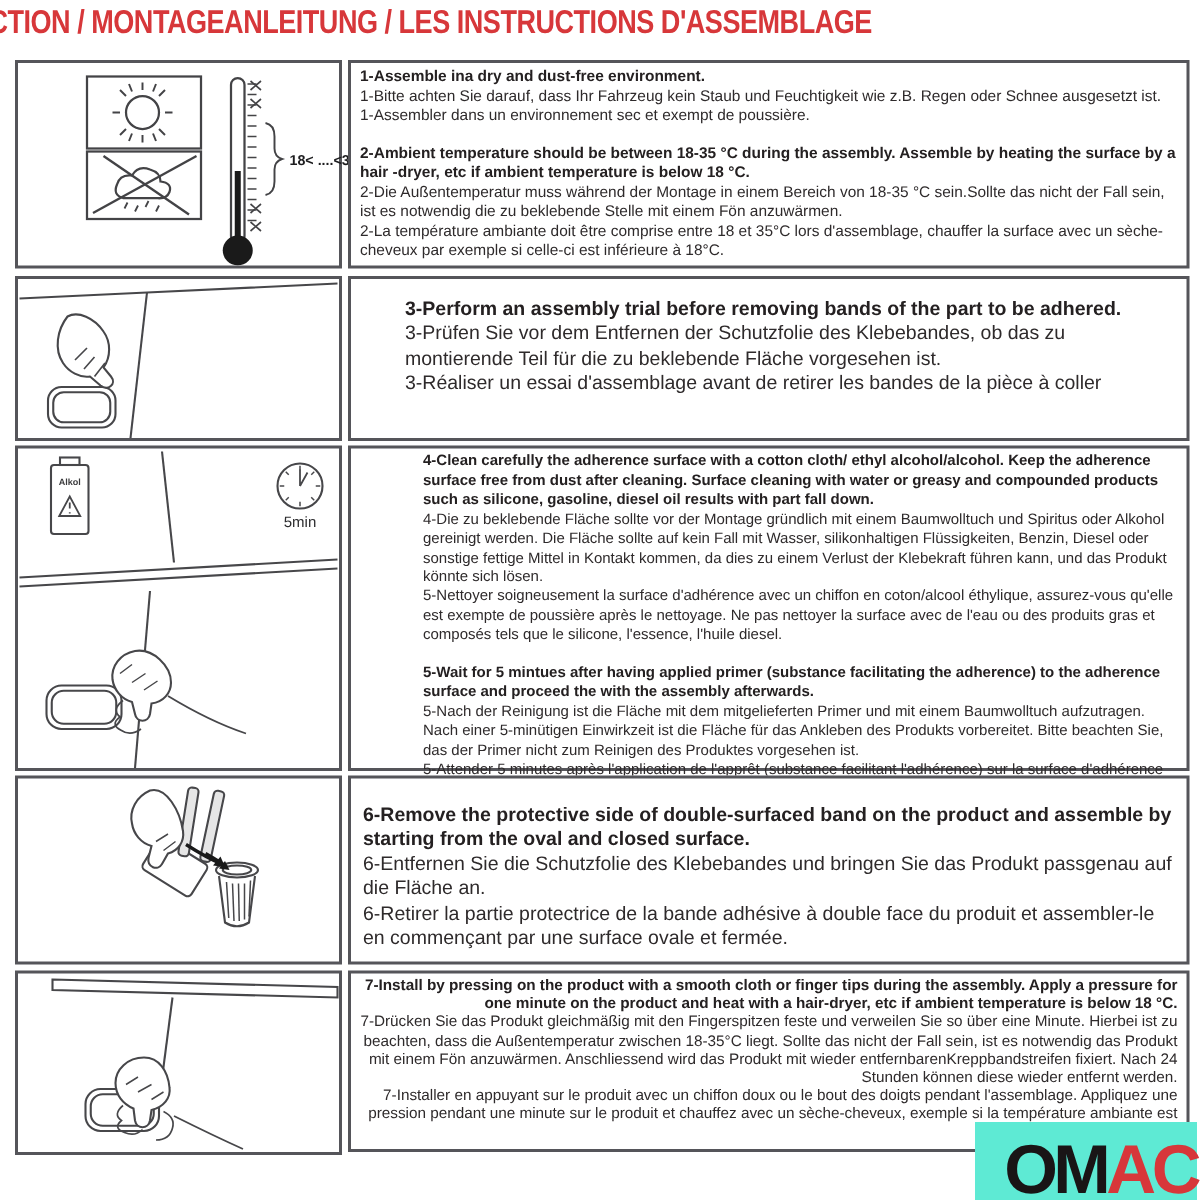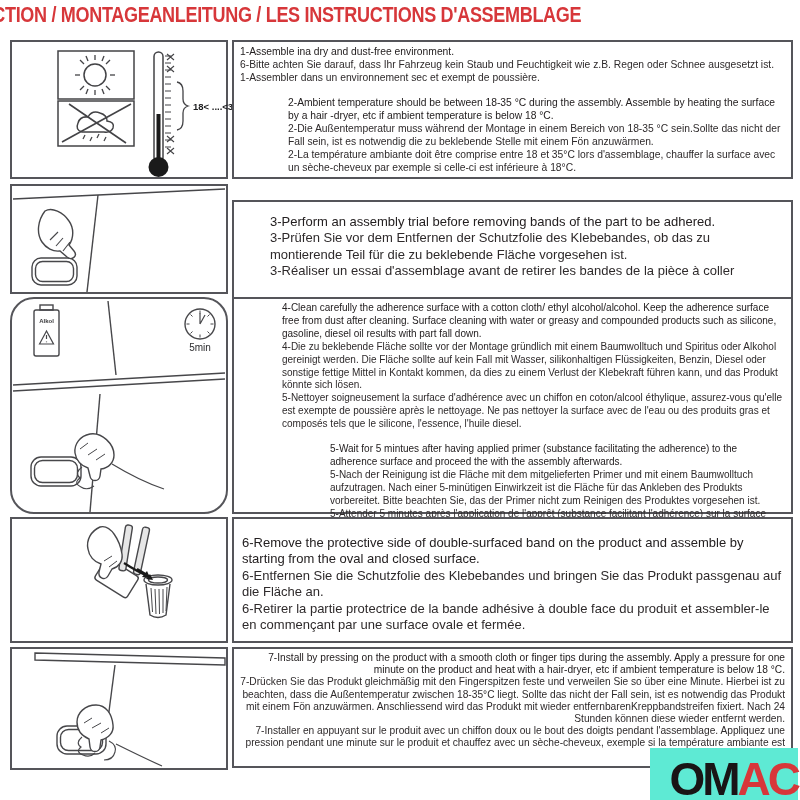--- a/index.html
+++ b/index.html
@@ -9,22 +9,22 @@
   }
   .title-wrap{position:absolute;top:2px;left:0;width:664px;display:flex;justify-content:flex-end;}
   .title{
     white-space:nowrap;font-weight:bold;font-size:22px;letter-spacing:-0.4px;
     color:#d7373a;transform:scaleX(0.82);transform-origin:center;
   }
   .row-box{position:absolute;border:2px solid #55555a;background:#fff;box-sizing:border-box;}
   .img-cell{left:10px;width:218px;}
   .txt-cell{left:232px;width:561px;padding:3px 6px;box-sizing:border-box;}
   .txt-cell p{margin:0;}
-  .t-en{font-weight:normal;color:#242021;}
-  .sec + .sec{margin-top:12px;margin-left:48px;}
+  .t-en{font-weight:bold;color:#242021;}
+  .sec + .sec{margin-top:12px;}
   .small{font-size:10.3px;line-height:13px;}
   .small3{font-size:10px;line-height:12.9px;}
   .small5{font-size:10.2px;line-height:12.2px;}
   .large{font-size:13px;line-height:16.4px;}
   .pad-lg{padding:12px 8px;}
   .pad-lg4{padding:16px 8px 15px 8px;}
   svg{display:block;}
   .logo{
     position:absolute;left:650px;top:748px;width:148px;height:52px;background:#5eead4;
     display:flex;align-items:flex-end;justify-content:flex-end;
@@ -97,21 +97,21 @@
           <path d="M123,106 l7,6 m0,-6 l-7,6"></path>
       </g>
       <path d="M133,40 c5,1 6,5 6,9 l0,8 c0,4 2,6 5,7 c-3,1 -5,3 -5,7 l0,8 c0,4 -1,8 -6,9" stroke-width="1.3"></path>
     </g>
     <text x="149" y="68" font-size="9.5" font-weight="bold" fill="#1d1d1f">18&lt; ....&lt;35 C</text>
   </svg>
 </div>
 <div class="row-box txt-cell small" style="top:40px;height:139px;">
   <div class="sec">
     <p class="t-en">1-Assemble ina dry and dust-free environment.</p>
-    <p>6-Bitte achten Sie darauf, dass Ihr Fahrzeug kein Staub und Feuchtigkeit wie z.B. Regen oder Schnee ausgesetzt ist.</p>
+    <p>1-Bitte achten Sie darauf, dass Ihr Fahrzeug kein Staub und Feuchtigkeit wie z.B. Regen oder Schnee ausgesetzt ist.</p>
     <p>1-Assembler dans un environnement sec et exempt de poussière.</p>
   </div>
   <div class="sec">
     <p class="t-en">2-Ambient temperature should be between 18-35 °C  during the assembly. Assemble by heating the surface by a hair -dryer, etc if ambient temperature is below 18 °C.</p>
     <p>2-Die Außentemperatur muss während der Montage in einem Bereich von 18-35 °C  sein.Sollte das nicht der Fall sein, ist es notwendig die zu beklebende Stelle mit einem Fön anzuwärmen.</p>
     <p>2-La température ambiante doit être comprise entre 18 et 35°C lors d'assemblage, chauffer la surface avec un sèche-cheveux par exemple si celle-ci est inférieure à 18°C.</p>
   </div>
 </div>
 
 <div class="row-box img-cell" style="top:184px;height:110px;">
@@ -119,29 +119,29 @@
     <g stroke="#47474a" fill="none" stroke-width="1.4">
       <path d="M1,13 L86,9 L213,3"></path>
       <path d="M86,9 L75,106"></path>
       <rect x="20" y="72" width="45" height="27" rx="9"></rect>
       <rect x="23.5" y="75.5" width="38" height="20" rx="7"></rect>
       <path d="M33,25 c-7,9 -9,22 -3,31 c4,6 11,10 18,9 l7,6 c5,4 11,-1 7,-6 l-5,-6 c5,-7 5,-17 0,-24 c-6,-9 -17,-14 -24,-10 z" fill="#ffffff"></path>
       <path d="M44,60 l7,-8 M51,65 l7,-9 M38,54 l8,-8" stroke-width="1.1"></path>
     </g>
   </svg>
 </div>
-<div class="row-box txt-cell large pad-lg" style="top:200px;height:110px;padding-left:36px;">
+<div class="row-box txt-cell large pad-lg" style="top:184px;height:110px;padding-left:36px;">
   <div class="sec">
     <p class="t-en">3-Perform an assembly trial before removing bands of the part to be adhered.</p>
     <p>3-Prüfen Sie vor dem Entfernen der Schutzfolie des Klebebandes, ob das zu montierende Teil für die zu beklebende Fläche vorgesehen ist.</p>
     <p>3-Réaliser un essai d'assemblage avant de retirer les bandes de la pièce à coller</p>
   </div>
 </div>
 
-<div class="row-box img-cell" style="top:297px;height:217px;border-radius:24px;">
+<div class="row-box img-cell" style="top:297px;height:217px;">
   <svg width="214" height="213" viewBox="0 0 214 213">
     <g stroke="#47474a" fill="none" stroke-width="1.4">
       <rect x="22" y="11" width="25" height="46" rx="2"></rect>
       <rect x="28" y="6" width="13" height="5"></rect>
       <path d="M27.5,45 l7,-13 7,13 z" stroke-width="1.2"></path>
       <path d="M34.5,36 l0,4 M34.5,42.5 l0,0.8" stroke-width="1.2"></path>
       <circle cx="188" cy="25" r="15"></circle>
       <g stroke-width="1">
         <line x1="188" y1="11.5" x2="188" y2="14.5"></line>
           <line x1="188" y1="35.5" x2="188" y2="38.5"></line>

